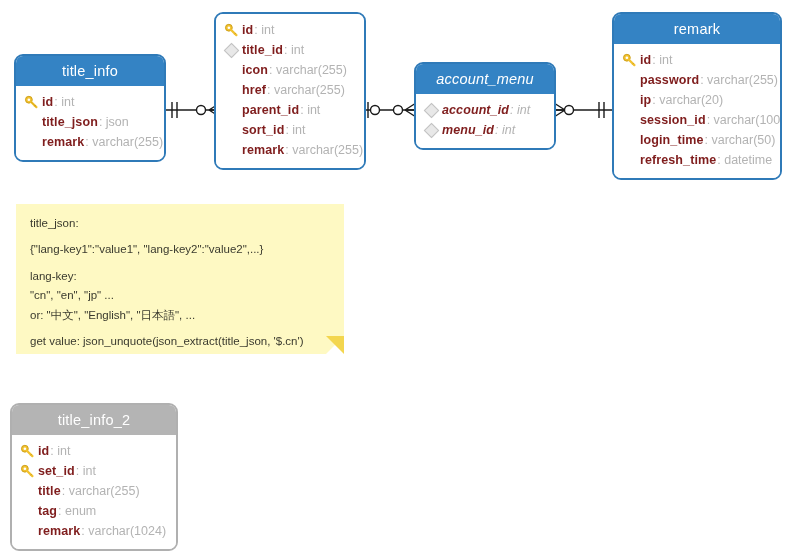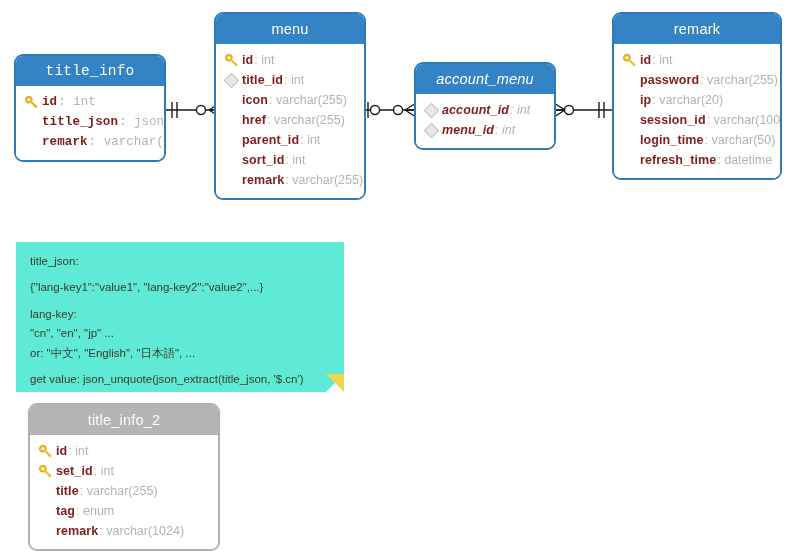--- a/index.html
+++ b/index.html
@@ -98,27 +98,26 @@
     height: 9px;
     background: #e8e8e8;
     border: 1px solid #c2c2c2;
     transform: rotate(45deg);
   }
 
   
   .note {
     position: absolute;
     box-sizing: border-box;
-    background: #5eead4;
+    background: #fef9c3;
     z-index: 2;
     padding: 12px 3px 10px 14px;
     font-size: 11.5px;
     color: #3a3a2e;
     line-height: 1.25;
-    margin-top: 38px;
   }
   .note-line {
     margin: 0 0 12px 0;
     white-space: nowrap;
   }
   .note-line.tight {
     margin-bottom: 5px;
   }
   .note-line:last-child {
     margin-bottom: 0;
@@ -178,21 +177,21 @@
   </svg>
 
   <svg class="connector" style="left:554px; top:95px; width:60px; height:30px;" viewBox="0 0 60 30">
     <line x1="0" y1="15" x2="60" y2="15"></line>
     <path d="M0 15 L11 15 M0 8 L11 15 M0 22 L11 15"></path>
     <circle cx="15" cy="15" r="4.5"></circle>
     <line x1="45" y1="7" x2="45" y2="23"></line>
     <line x1="50" y1="7" x2="50" y2="23"></line>
   </svg>
 
-  <div class="entity" style="left:14px; top:54px; width:152px;font-family:Liberation Mono, monospace;">
+  <div class="entity" style="left:14px; top:54px; width:152px;">
     <div class="entity-header">title_info</div>
     <div class="entity-body">
       <div class="field">
         <span class="field-icon">
           <svg class="icon-key" viewBox="0 0 16 16">
             <circle cx="5" cy="5.4" r="3.9" fill="#f2c230" stroke="#c99a12" stroke-width="1"></circle>
             <circle cx="5" cy="5.4" r="1.5" fill="#ffffff"></circle>
             <path d="M7.3 7.7 L13.6 13.9" stroke="#f2c230" stroke-width="2.6" stroke-linecap="round"></path>
             <path d="M7.3 7.7 L13.6 13.9" stroke="#c99a12" stroke-width="0.7" fill="none"></path>
             <path d="M11.3 13 L12.8 11.5" stroke="#c99a12" stroke-width="1"></path>
@@ -208,21 +207,20 @@
       </div>
       <div class="field">
         <span class="field-icon"></span>
         <span class="field-text">remark</span>
         <span class="field-type">:&nbsp;<span>varchar(255)</span></span>
       </div>
     </div>
   </div>
 
   <div class="entity" style="left:214px; top:12px; width:152px;">
-    <div class="entity-header">menu</div>
     <div class="entity-body">
       <div class="field">
         <span class="field-icon">
           <svg class="icon-key" viewBox="0 0 16 16">
             <circle cx="5" cy="5.4" r="3.9" fill="#f2c230" stroke="#c99a12" stroke-width="1"></circle>
             <circle cx="5" cy="5.4" r="1.5" fill="#ffffff"></circle>
             <path d="M7.3 7.7 L13.6 13.9" stroke="#f2c230" stroke-width="2.6" stroke-linecap="round"></path>
             <path d="M11.3 13 L12.8 11.5" stroke="#c99a12" stroke-width="1"></path>
           </svg>
         </span>
@@ -331,21 +329,21 @@
     <p class="note-line">title_json:</p>
     <p class="note-line">{"lang-key1":"value1", "lang-key2":"value2",...}</p>
     <p class="note-line tight">lang-key:</p>
     <p class="note-line tight">"cn", "en", "jp" ...</p>
     <p class="note-line">or: "中文", "English", "日本語", ...</p>
     <p class="note-line">get value: json_unquote(json_extract(title_json, '$.cn')</p>
     <span class="note-fold"></span>
     <span class="note-fold-edge"></span>
   </div>
 
-  <div class="entity gray" style="left:28px; top:403px; width:192px;">
+  <div class="entity gray" style="left:10px; top:403px; width:168px;">
     <div class="entity-header">title_info_2</div>
     <div class="entity-body">
       <div class="field">
         <span class="field-icon">
           <svg class="icon-key" viewBox="0 0 16 16">
             <circle cx="5" cy="5.4" r="3.9" fill="#f2c230" stroke="#c99a12" stroke-width="1"></circle>
             <circle cx="5" cy="5.4" r="1.5" fill="#ffffff"></circle>
             <path d="M7.3 7.7 L13.6 13.9" stroke="#f2c230" stroke-width="2.6" stroke-linecap="round"></path>
             <path d="M11.3 13 L12.8 11.5" stroke="#c99a12" stroke-width="1"></path>
           </svg>

